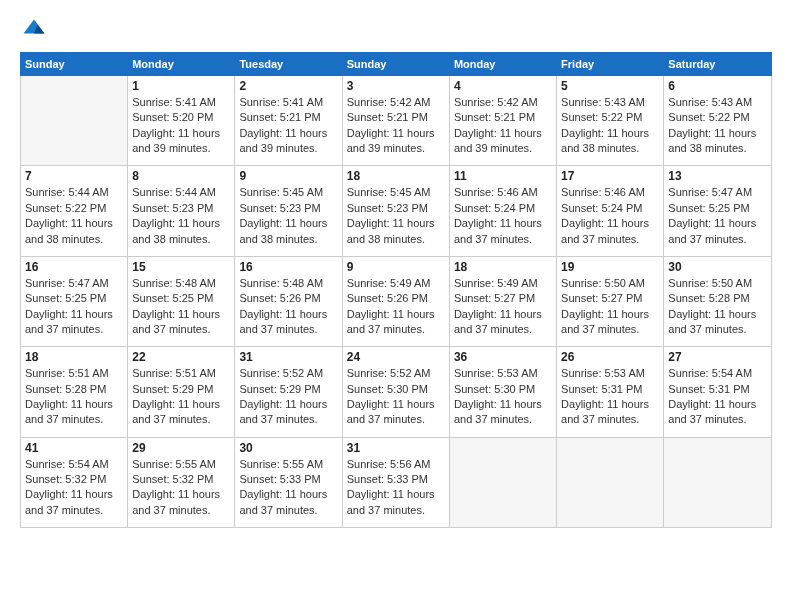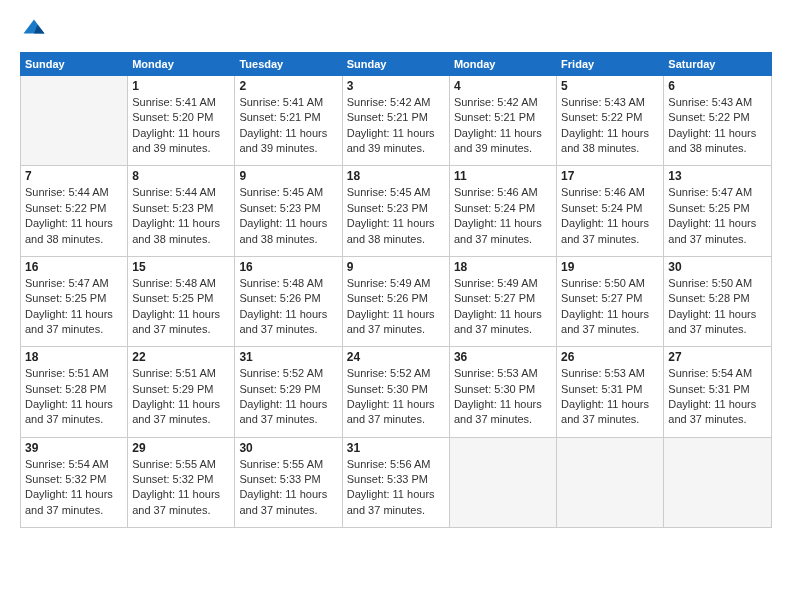--- a/index.html
+++ b/index.html
@@ -247,21 +247,21 @@
             <span class="day-number">26</span>
             <div class="day-info">Sunrise: 5:53 AM<br>Sunset: 5:31 PM<br>Daylight: 11 hours<br>and 37 minutes.</div>
           </td>
           <td>
             <span class="day-number">27</span>
             <div class="day-info">Sunrise: 5:54 AM<br>Sunset: 5:31 PM<br>Daylight: 11 hours<br>and 37 minutes.</div>
           </td>
         </tr>
         <tr>
           <td>
-            <span class="day-number">39</span>
+            <span class="day-number">41</span>
             <div class="day-info">Sunrise: 5:54 AM<br>Sunset: 5:32 PM<br>Daylight: 11 hours<br>and 37 minutes.</div>
           </td>
           <td>
             <span class="day-number">29</span>
             <div class="day-info">Sunrise: 5:55 AM<br>Sunset: 5:32 PM<br>Daylight: 11 hours<br>and 37 minutes.</div>
           </td>
           <td>
             <span class="day-number">30</span>
             <div class="day-info">Sunrise: 5:55 AM<br>Sunset: 5:33 PM<br>Daylight: 11 hours<br>and 37 minutes.</div>
           </td>

